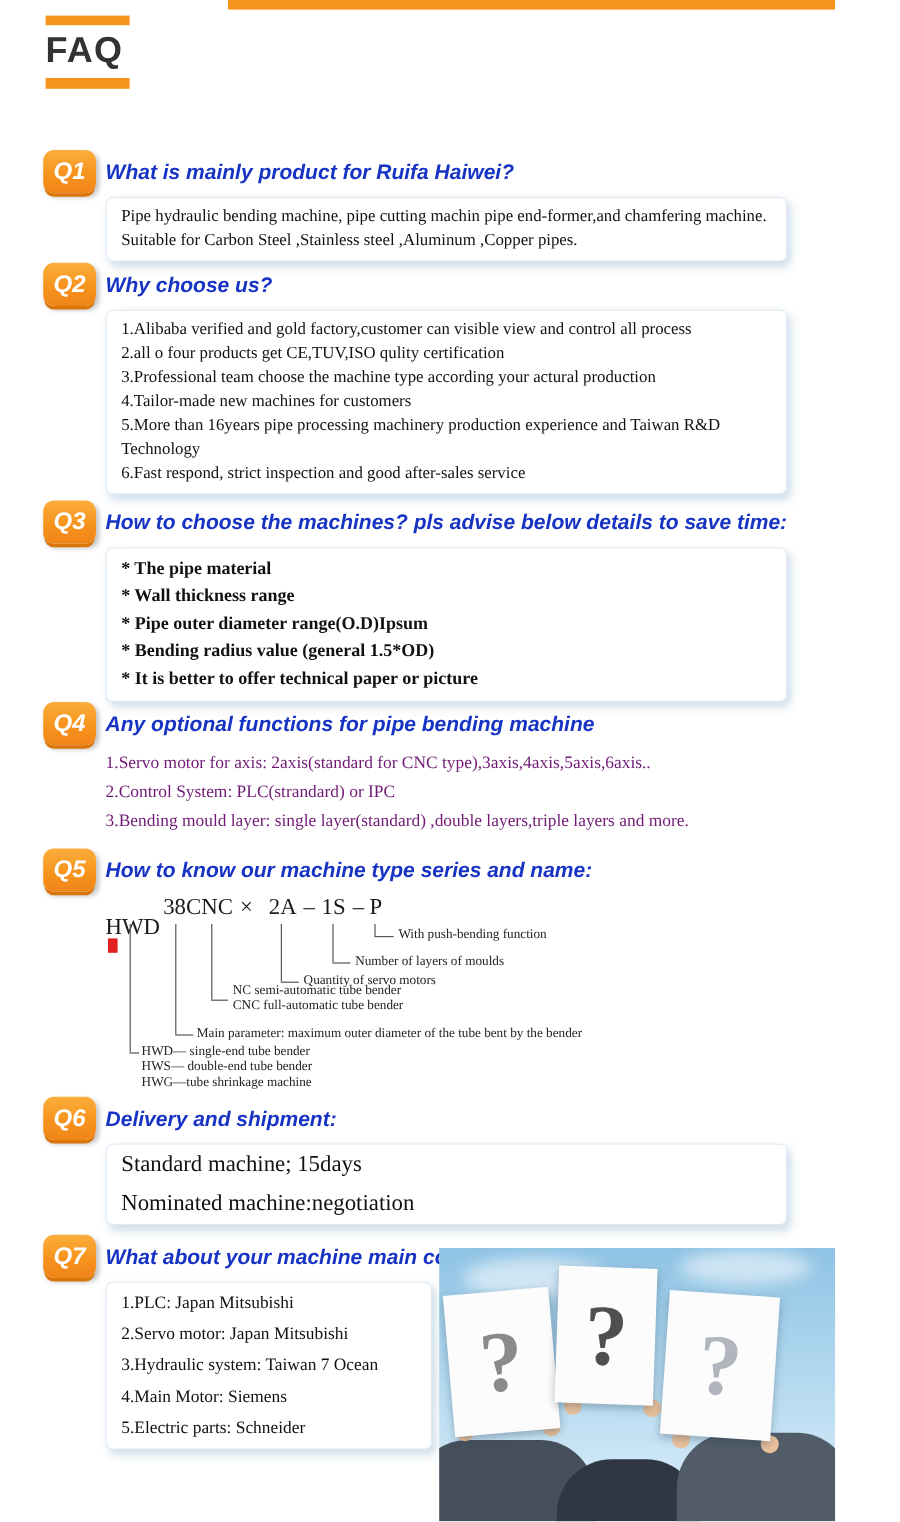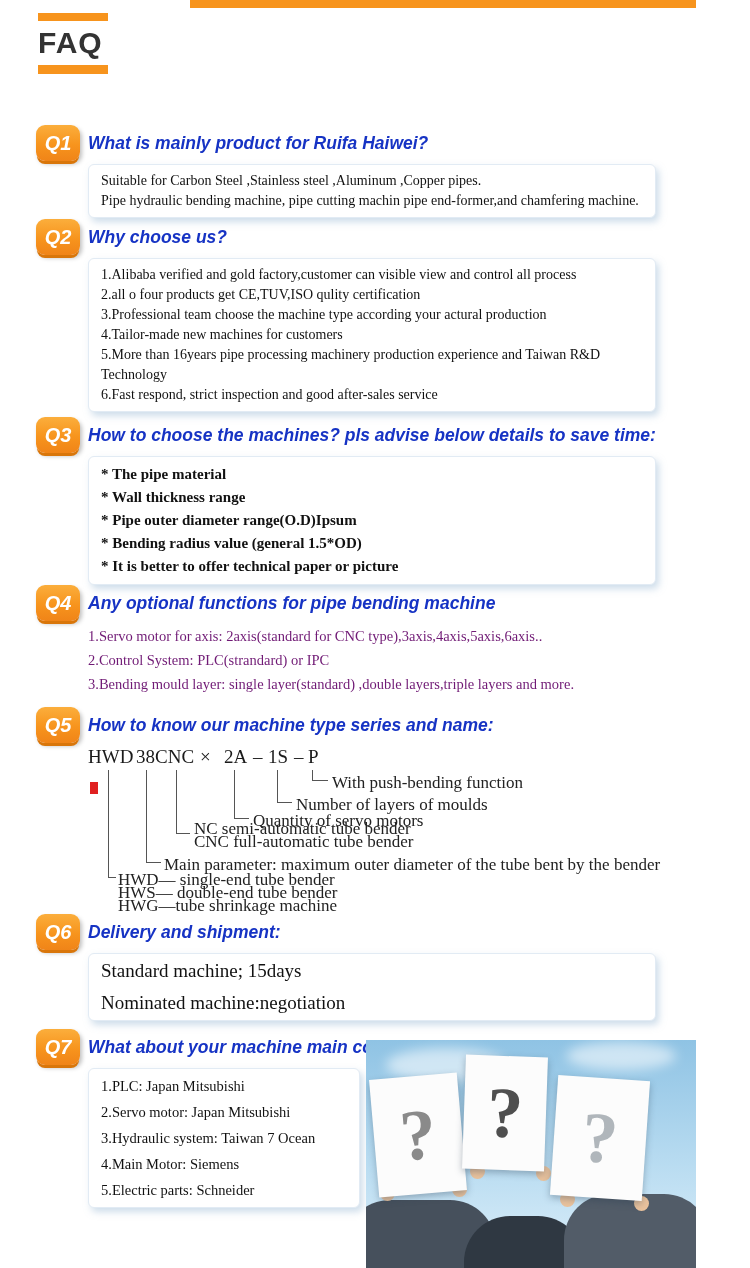--- a/index.html
+++ b/index.html
@@ -39,36 +39,36 @@
   .mb-q1 { margin-bottom:4px; }
   .mb-q2 { margin-bottom:8px; }
   .mb-q3 { margin-bottom:3px; }
   .mb-q4 { margin-bottom:14px; }
   .mb-q5 { margin-bottom:3px; }
   .mb-q6 { margin-bottom:11px; }
 
   
   .diagram { position:relative; height:168px; margin-top:6px; }
   .ftoken { position:absolute; top:0; font-size:19px; color:#1a1a1a; white-space:nowrap; }
-  .t0{left:0;} .t1{left:48px;} .t2{left:112px;} .t3{left:136px;} .t4{left:165px;} .t5{left:180px;} .t6{left:206px;} .t7{left:220px;}
+  .t0{left:0;margin-top:16px;} .t1{left:48px;} .t2{left:112px;} .t3{left:136px;} .t4{left:165px;} .t5{left:180px;} .t6{left:206px;} .t7{left:220px;}
   .vline { position:absolute; width:1px; background:#555; }
   .hline { position:absolute; height:1px; background:#555; }
   .v-p   { left:224px; top:24px; height:10px; }
   .v-1s  { left:189px; top:24px; height:32px; }
   .v-2a  { left:146px; top:24px; height:48px; }
   .v-cnc { left:88px;  top:24px; height:63px; }
   .v-38  { left:58px;  top:24px; height:92px; }
   .v-hwd { left:20px;  top:24px; height:107px; }
   .h-p   { top:34px;  left:224px; width:16px; }
   .h-1s  { top:56px;  left:189px; width:15px; }
   .h-2a  { top:72px;  left:146px; width:15px; }
   .h-cnc { top:87px;  left:88px;  width:14px; }
   .h-38  { top:116px; left:58px;  width:15px; }
   .h-hwd { top:131px; left:20px;  width:8px; }
-  .dlabel { position:absolute; font-size:17px; color:#222; white-space:nowrap; }
+  .dlabel { position:absolute; font-size:11px; color:#222; white-space:nowrap; }
   .l-p   { left:244px; top:27px; }
   .l-1s  { left:208px; top:49px; }
   .l-2a  { left:165px; top:65px; }
   .l-nc  { left:106px; top:73px; }
   .l-cnc { left:106px; top:86px; }
   .l-38  { left:76px;  top:109px; }
   .l-hwd { left:30px;  top:124px; }
   .l-hws { left:30px;  top:137px; }
   .l-hwg { left:30px;  top:150px; }
   .red-mark { position:absolute; left:2px; top:36px; width:8px; height:12px; background:#e02020; }
@@ -109,22 +109,22 @@
   </div>
 
   <div class="faq-list">
 
     <section class="faq-item mb-q1">
       <div class="q-badge">Q1</div>
       <div class="q-row">
           <h2 class="q-text">What is mainly product for Ruifa Haiwei?</h2>
         </div>
       <div class="answer-card">
+        <p>Pipe hydraulic bending machine, pipe cutting machin pipe end-former,and chamfering machine.</p>
         <p>Suitable for Carbon Steel ,Stainless steel ,Aluminum ,Copper pipes.</p>
-        <p>Pipe hydraulic bending machine, pipe cutting machin pipe end-former,and chamfering machine.</p>
       </div>
     </section>
 
     <section class="faq-item mb-q2">
       <div class="q-badge">Q2</div>
       <div class="q-row">
           <h2 class="q-text">Why choose us?</h2>
         </div>
       <div class="answer-card card-q2">
         <p>1.Alibaba verified and gold factory,customer can visible view and control all process</p>

